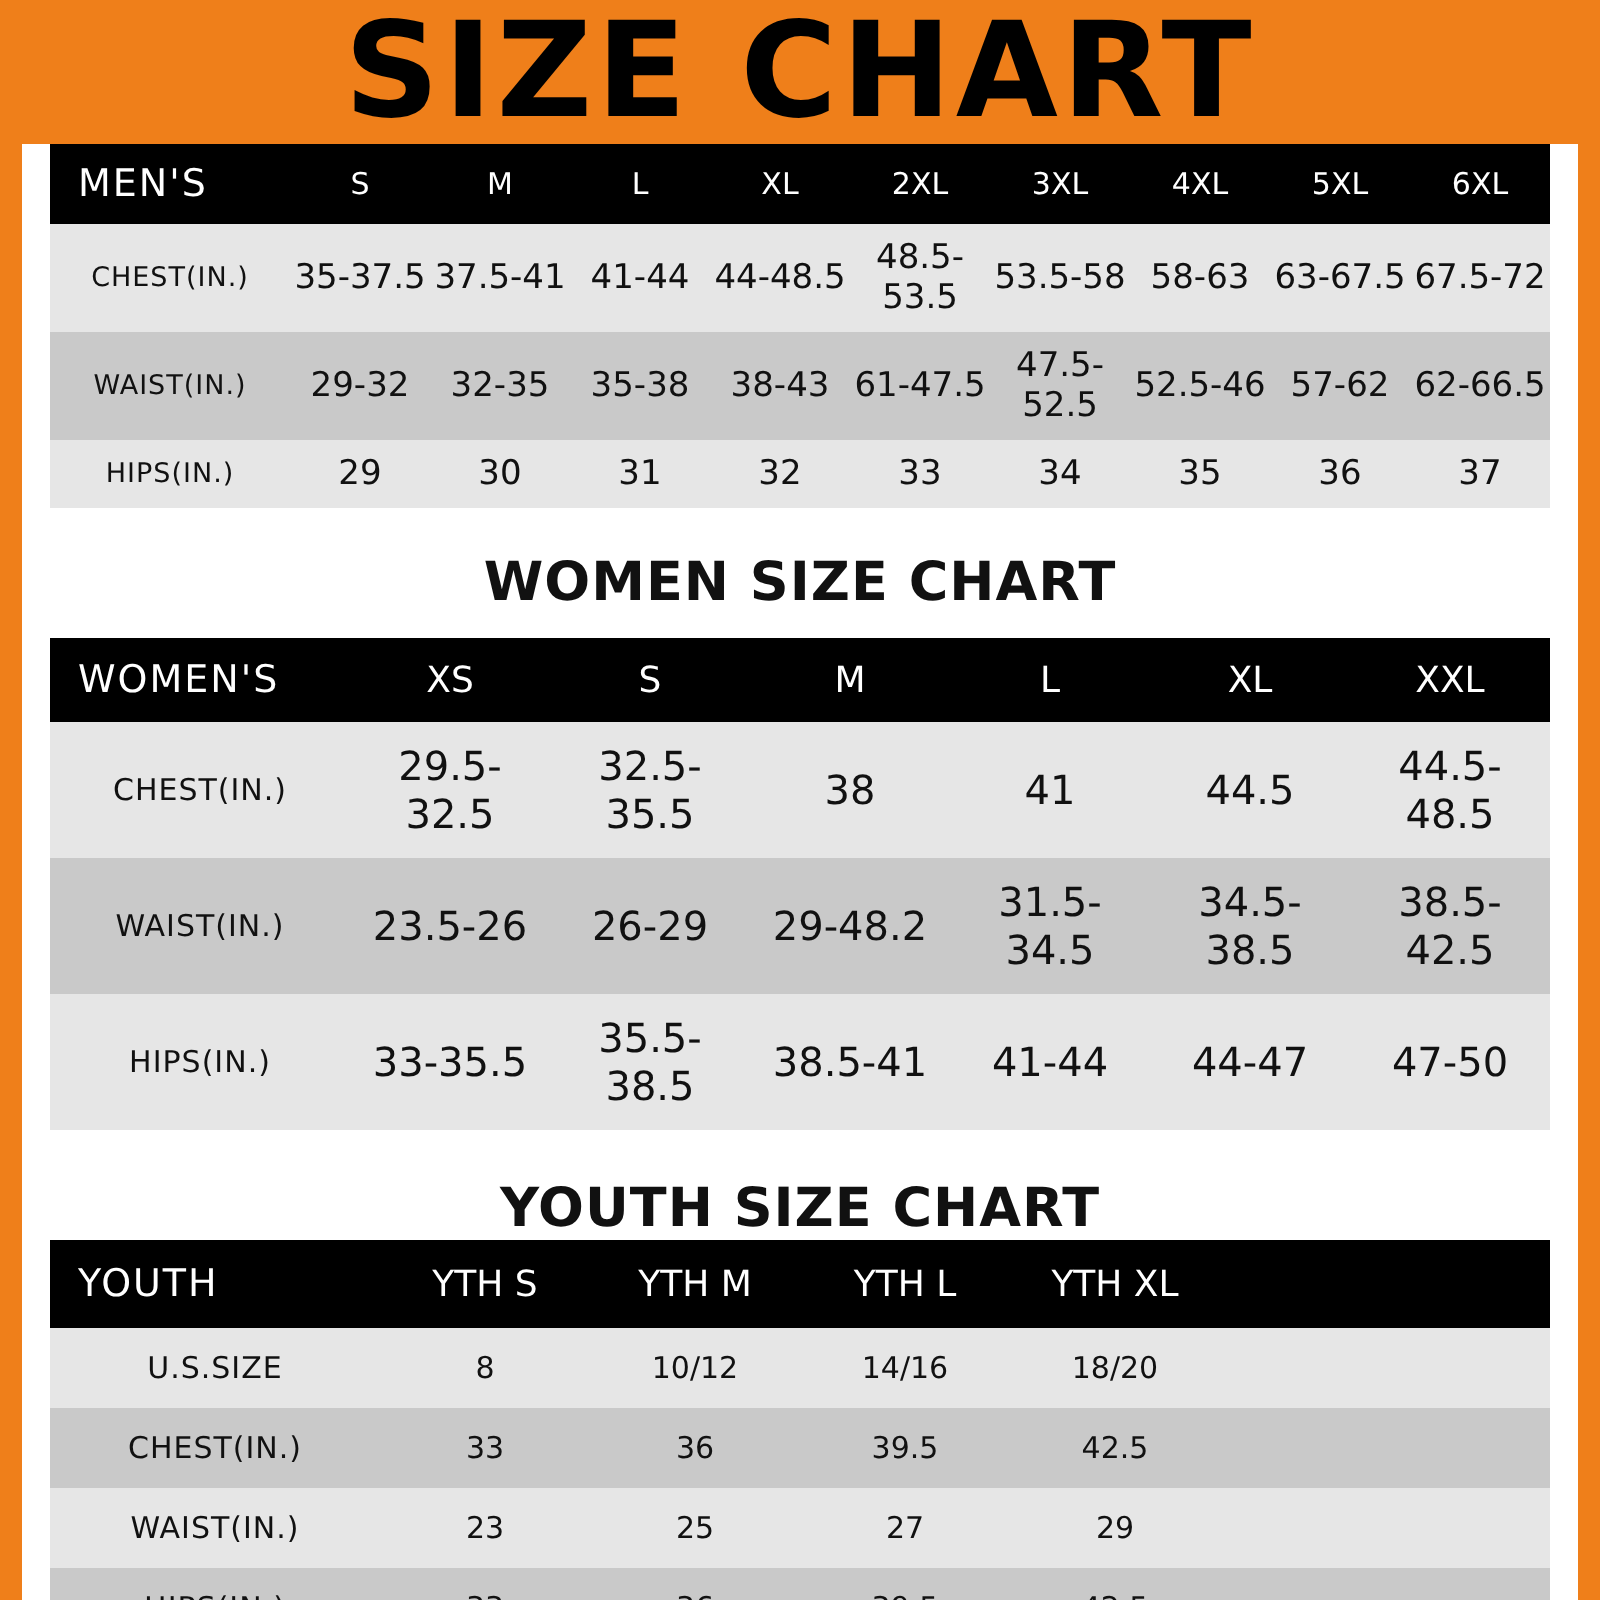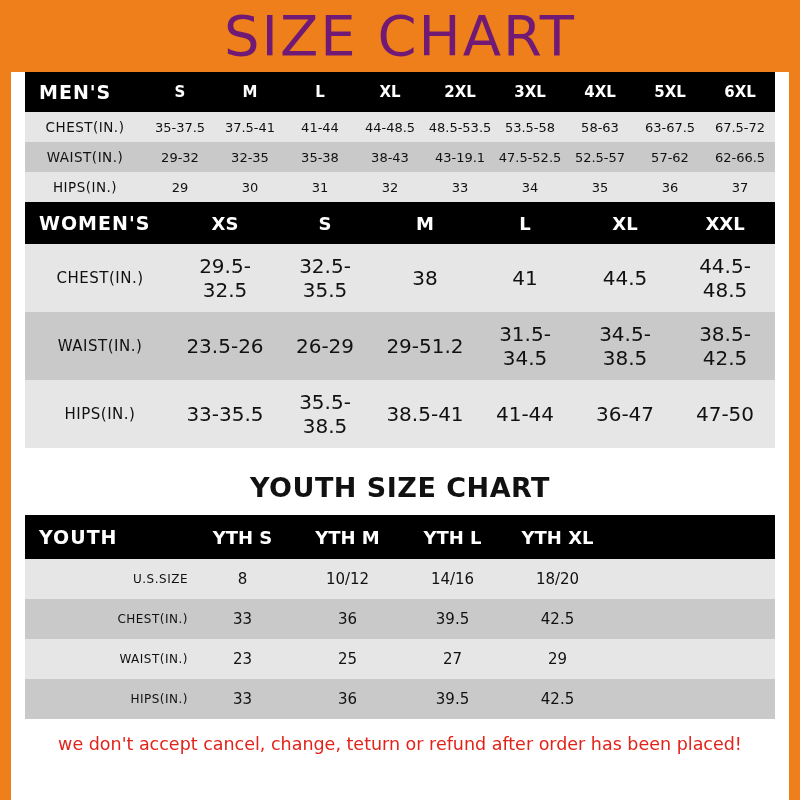--- a/index.html
+++ b/index.html
@@ -24,58 +24,58 @@
   }
   .banner {
     height: 72px;
     background: #ef7f1a;
     display: flex;
     align-items: center;
     justify-content: center;
   }
   .banner-title {
     font-family: "DejaVu Sans", sans-serif;
-    font-weight: normal;
-    font-size: 56px;
+    font-weight: bold;
+    font-size: 66px;
     letter-spacing: 2px;
-    color: #701a75;
+    color: #000000;
     line-height: 1;
   }
   .content {
     padding: 0 14px;
     box-sizing: border-box;
   }
   .section-title {
     text-align: center;
     font-family: "DejaVu Sans", sans-serif;
     font-weight: bold;
     font-size: 27px;
     color: #111111;
     letter-spacing: 0.5px;
   }
   .t-man { margin: 16px 0 12px 0; }
   .t-women { margin: 22px 0 12px 0; }
-  .t-youth { margin: 24px 0 12px 0; }
+  .t-youth { margin: 24px 0 0 0; }
 
   table.chart {
     width: 100%;
     border-collapse: collapse;
     table-layout: fixed;
   }
   table.chart th, table.chart td {
     text-align: center;
     font-family: "DejaVu Sans", sans-serif;
   }
   
   table.chart thead tr {
     background: #000000;
   }
   table.chart thead th {
     color: #ffffff;
-    font-weight: bold;
+    font-weight: normal;
     padding: 9px 2px;
   }
   table.chart thead th.corner {
     text-align: left;
     padding-left: 14px;
     letter-spacing: 1px;
   }
   
   table.chart tbody td {
     color: #111111;
@@ -85,37 +85,37 @@
     font-weight: normal;
     letter-spacing: 0.5px;
     margin-top: 24px;
   }
   tbody tr.light { background: #e6e6e6; }
   tbody tr.dark  { background: #c9c9c9; }
 
   
   #men-table thead th { font-size: 15px; }
   #men-table thead th.corner { font-size: 19px; }
-  #men-table tbody td { font-size: 13px; }
+  #men-table tbody td { font-size: 17px; }
   #men-table tbody td.rowlabel { font-size: 13.5px; }
   #men-table col.lbl { width: 16%; }
 
   
   #women-table thead th { font-size: 18px; }
   #women-table thead th.corner { font-size: 19px; }
   #women-table tbody td { font-size: 20px; }
   #women-table tbody td.rowlabel { font-size: 15px; }
   #women-table thead th, #women-table tbody td { padding-top: 10px; padding-bottom: 10px; }
   #women-table col.lbl { width: 20%; }
 
   
   #youth-table thead th { font-size: 18px; }
   #youth-table thead th.corner { font-size: 19px; }
   #youth-table tbody td { font-size: 15px; }
-  #youth-table tbody td.rowlabel { font-size: 12px; text-align: right; }
+  #youth-table tbody td.rowlabel { font-size: 15px; }
   #youth-table thead th, #youth-table tbody td { padding-top: 11px; padding-bottom: 11px; }
   #youth-table col.lbl { width: 22%; }
   #youth-table col.pad { width: 22%; }
 
   .footer-note {
     margin-top: 14px;
     text-align: center;
     color: #e2231a;
     font-family: "DejaVu Sans", sans-serif;
     font-size: 17.5px;
@@ -174,41 +174,42 @@
           <td>58-63</td>
           <td>63-67.5</td>
           <td>67.5-72</td>
         </tr>
         <tr class="dark">
           <td class="rowlabel">WAIST(IN.)</td>
           <td>29-32</td>
           <td>32-35</td>
           <td>35-38</td>
           <td>38-43</td>
-          <td>43-19.1</td>
+          <td>61-47.5</td>
           <td>47.5-52.5</td>
-          <td>52.5-57</td>
+          <td>52.5-46</td>
           <td>57-62</td>
           <td>62-66.5</td>
         </tr>
         <tr class="light">
           <td class="rowlabel">HIPS(IN.)</td>
           <td>29</td>
           <td>30</td>
           <td>31</td>
           <td>32</td>
           <td>33</td>
           <td>34</td>
           <td>35</td>
           <td>36</td>
           <td>37</td>
         </tr>
       </tbody>
     </table>
 
+    <div class="section-title t-women">WOMEN SIZE CHART</div>
     <table class="chart" id="women-table">
       <colgroup>
         <col class="lbl">
           <col>
           <col>
           <col>
           <col>
           <col>
           <col>
       </colgroup>
@@ -230,32 +231,32 @@
           <td>32.5-35.5</td>
           <td>38</td>
           <td>41</td>
           <td>44.5</td>
           <td>44.5-48.5</td>
         </tr>
         <tr class="dark">
           <td class="rowlabel">WAIST(IN.)</td>
           <td>23.5-26</td>
           <td>26-29</td>
-          <td>29-51.2</td>
+          <td>29-48.2</td>
           <td>31.5-34.5</td>
           <td>34.5-38.5</td>
           <td>38.5-42.5</td>
         </tr>
         <tr class="light">
           <td class="rowlabel">HIPS(IN.)</td>
           <td>33-35.5</td>
           <td>35.5-38.5</td>
           <td>38.5-41</td>
           <td>41-44</td>
-          <td>36-47</td>
+          <td>44-47</td>
           <td>47-50</td>
         </tr>
       </tbody>
     </table>
 
     <div class="section-title t-youth">YOUTH SIZE CHART</div>
     <table class="chart" id="youth-table">
       <colgroup>
         <col class="lbl">
           <col>

